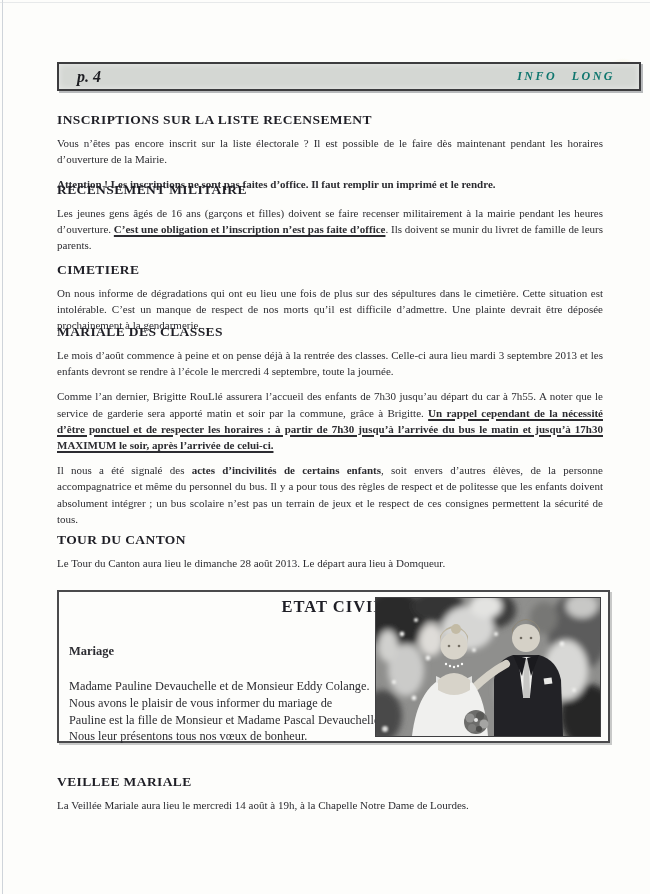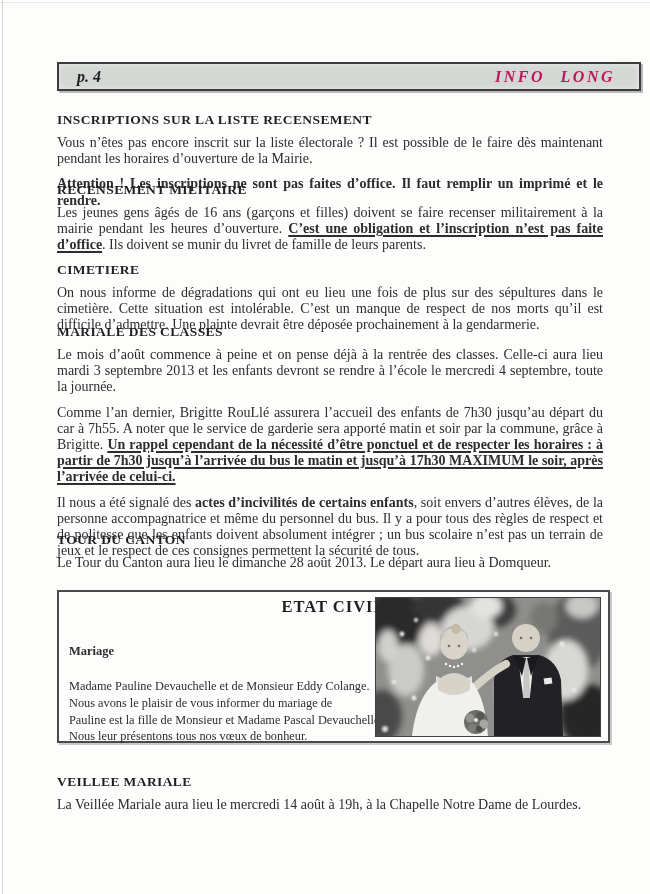--- a/index.html
+++ b/index.html
@@ -17,30 +17,30 @@
   }
   
   .header-bar {
     position:absolute; left:57px; top:62px; width:584px; height:29px;
     background:#d4d7d3; border:2px solid #3c3c3e;
     box-shadow:2px 2px 0 rgba(128,132,136,.55), inset 0 0 6px rgba(255,255,255,.5);
     display:flex; justify-content:space-between; align-items:center;
     padding:0 24px 0 18px; box-sizing:border-box;
   }
   .page-num { font-weight:bold; font-style:italic; font-size:16px; color:#1d1d22; }
-  .masthead { font-weight:bold; font-style:italic; font-size:16px; letter-spacing:2.5px; word-spacing:9px; color:#be185d; }
+  .masthead { font-weight:bold; font-style:italic; font-size:12px; letter-spacing:2.5px; word-spacing:9px; color:#0f766e; }
   
   .content { position:absolute; left:57px; top:0; width:546px; }
   .section { position:absolute; left:0; width:546px; }
   .section-title {
     font-size:13.5px; font-weight:bold; letter-spacing:.4px;
     margin:0 0 7px 0; color:#1f1f26;
   }
   .body-p {
-    font-size:14px; line-height:16.2px; margin:0 0 9px 0;
+    font-size:11px; line-height:16.2px; margin:0 0 9px 0;
     text-align:justify; color:#2c2c31;
   }
   .b  { font-weight:bold; }
   .bu { font-weight:bold; text-decoration:underline; text-decoration-thickness:1.5px; text-underline-offset:2px; }
   
   .civil-box {
     position:absolute; left:0; top:590px; width:553px; height:153px;
     border:2px solid #4a4a4c; box-shadow:2px 2px 0 rgba(120,122,126,.4);
     background:#fdfdfb; box-sizing:border-box;
   }

